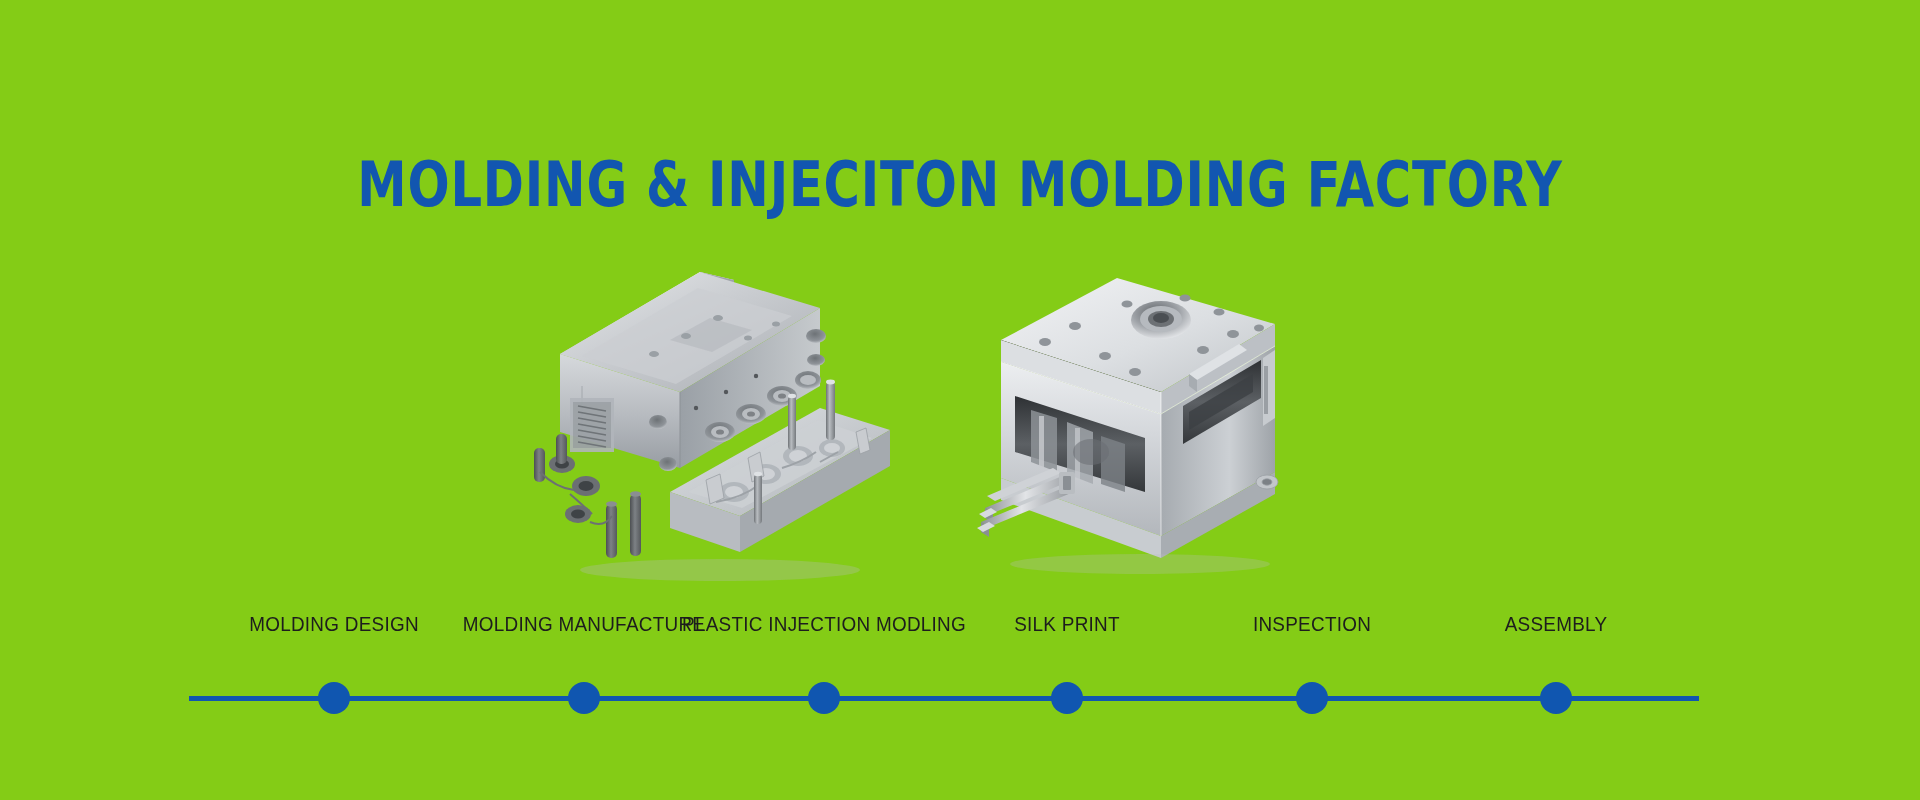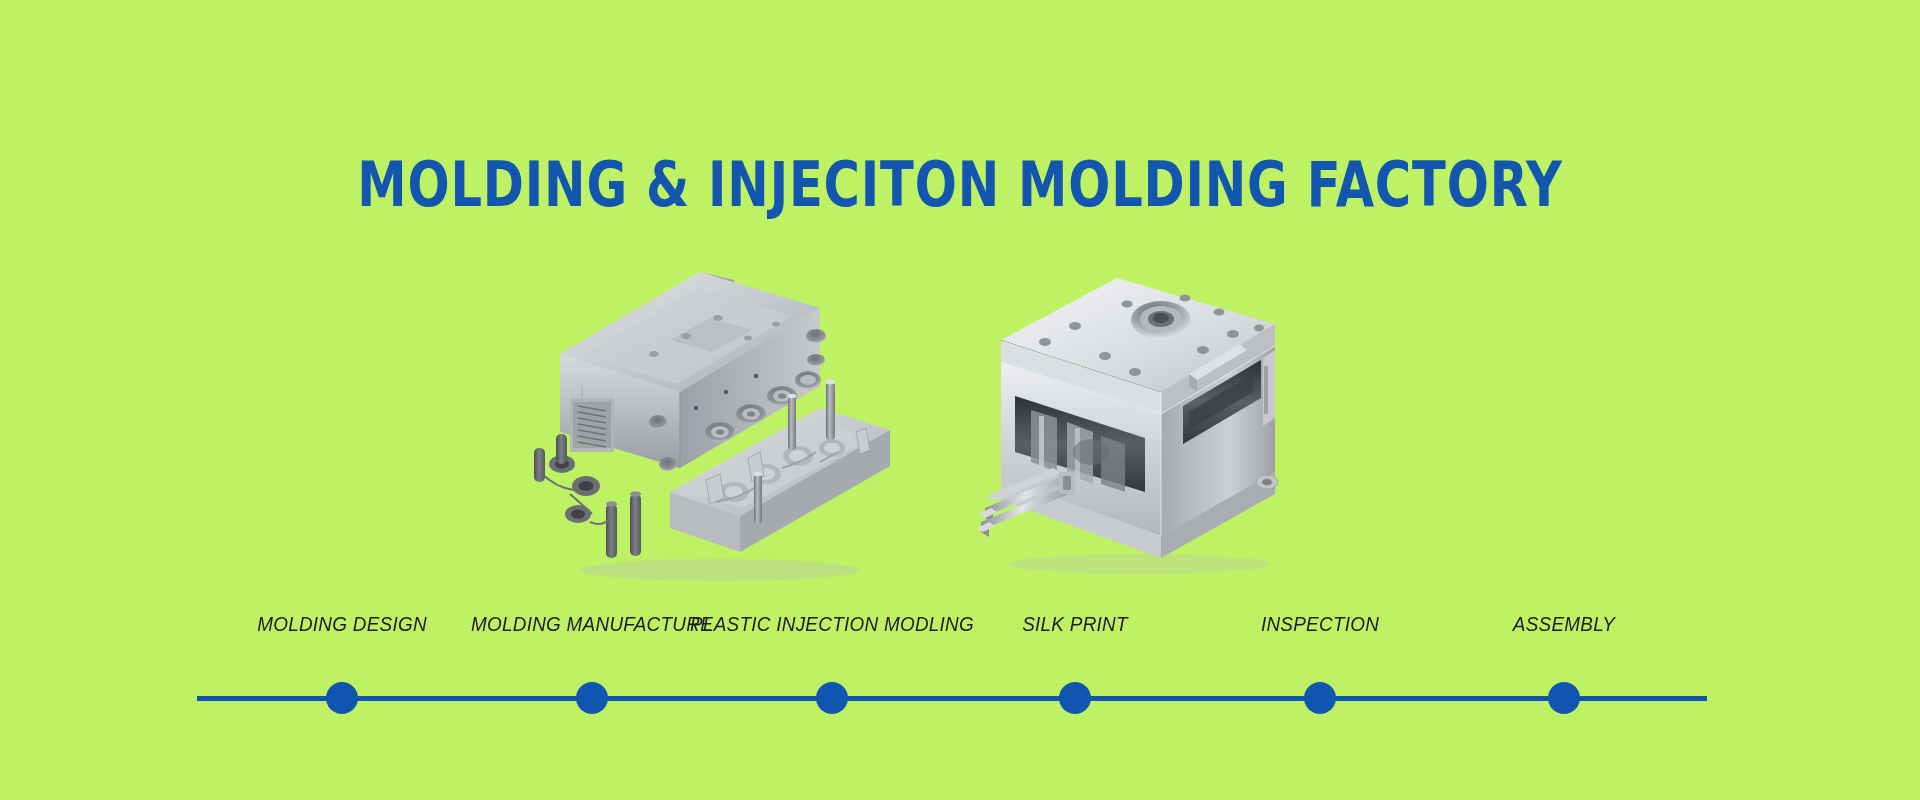--- a/index.html
+++ b/index.html
@@ -2,21 +2,21 @@
 <html><head>
 <meta charset="utf-8">
 <style>
   * { margin:0; padding:0; box-sizing:border-box; }
   html, body {
     width:1920px; height:800px;
     background:#ffffff;
     font-family:"Liberation Sans", sans-serif;
     overflow:hidden;
   }
-  .page { position:relative; width:1920px; height:800px; background:#bef264; }
+  .page { position:relative; width:1920px; height:800px; background:#84cc16; }
 
   
   .title {
     position:absolute;
     top:152px; left:0; width:1920px;
     text-align:center;
     font-family:"DejaVu Sans", sans-serif;
     font-weight:bold;
     font-size:62px;
     letter-spacing:1px;
@@ -37,21 +37,21 @@
   
   .fig-left  { left:520px; top:0px;  width:380px; height:350px; }
   
   .fig-right { left:975px; top:10px; width:330px; height:330px; }
 
   .fig-left svg, .fig-right svg { width:100%; height:100%; display:block; }
 
   
   .timeline {
     position:absolute;
-    left:12px; top:612px; width:1596px; height:120px;font-style:italic;
+    left:4px; top:612px; width:1596px; height:120px;
   }
   .tl-line {
     position:absolute;
     left:185px; top:84px;
     width:1510px; height:5px;
     background:#1056B0;
   }
   .tl-step { position:absolute; top:0; height:120px; }
   .tl-label {
     position:absolute;

